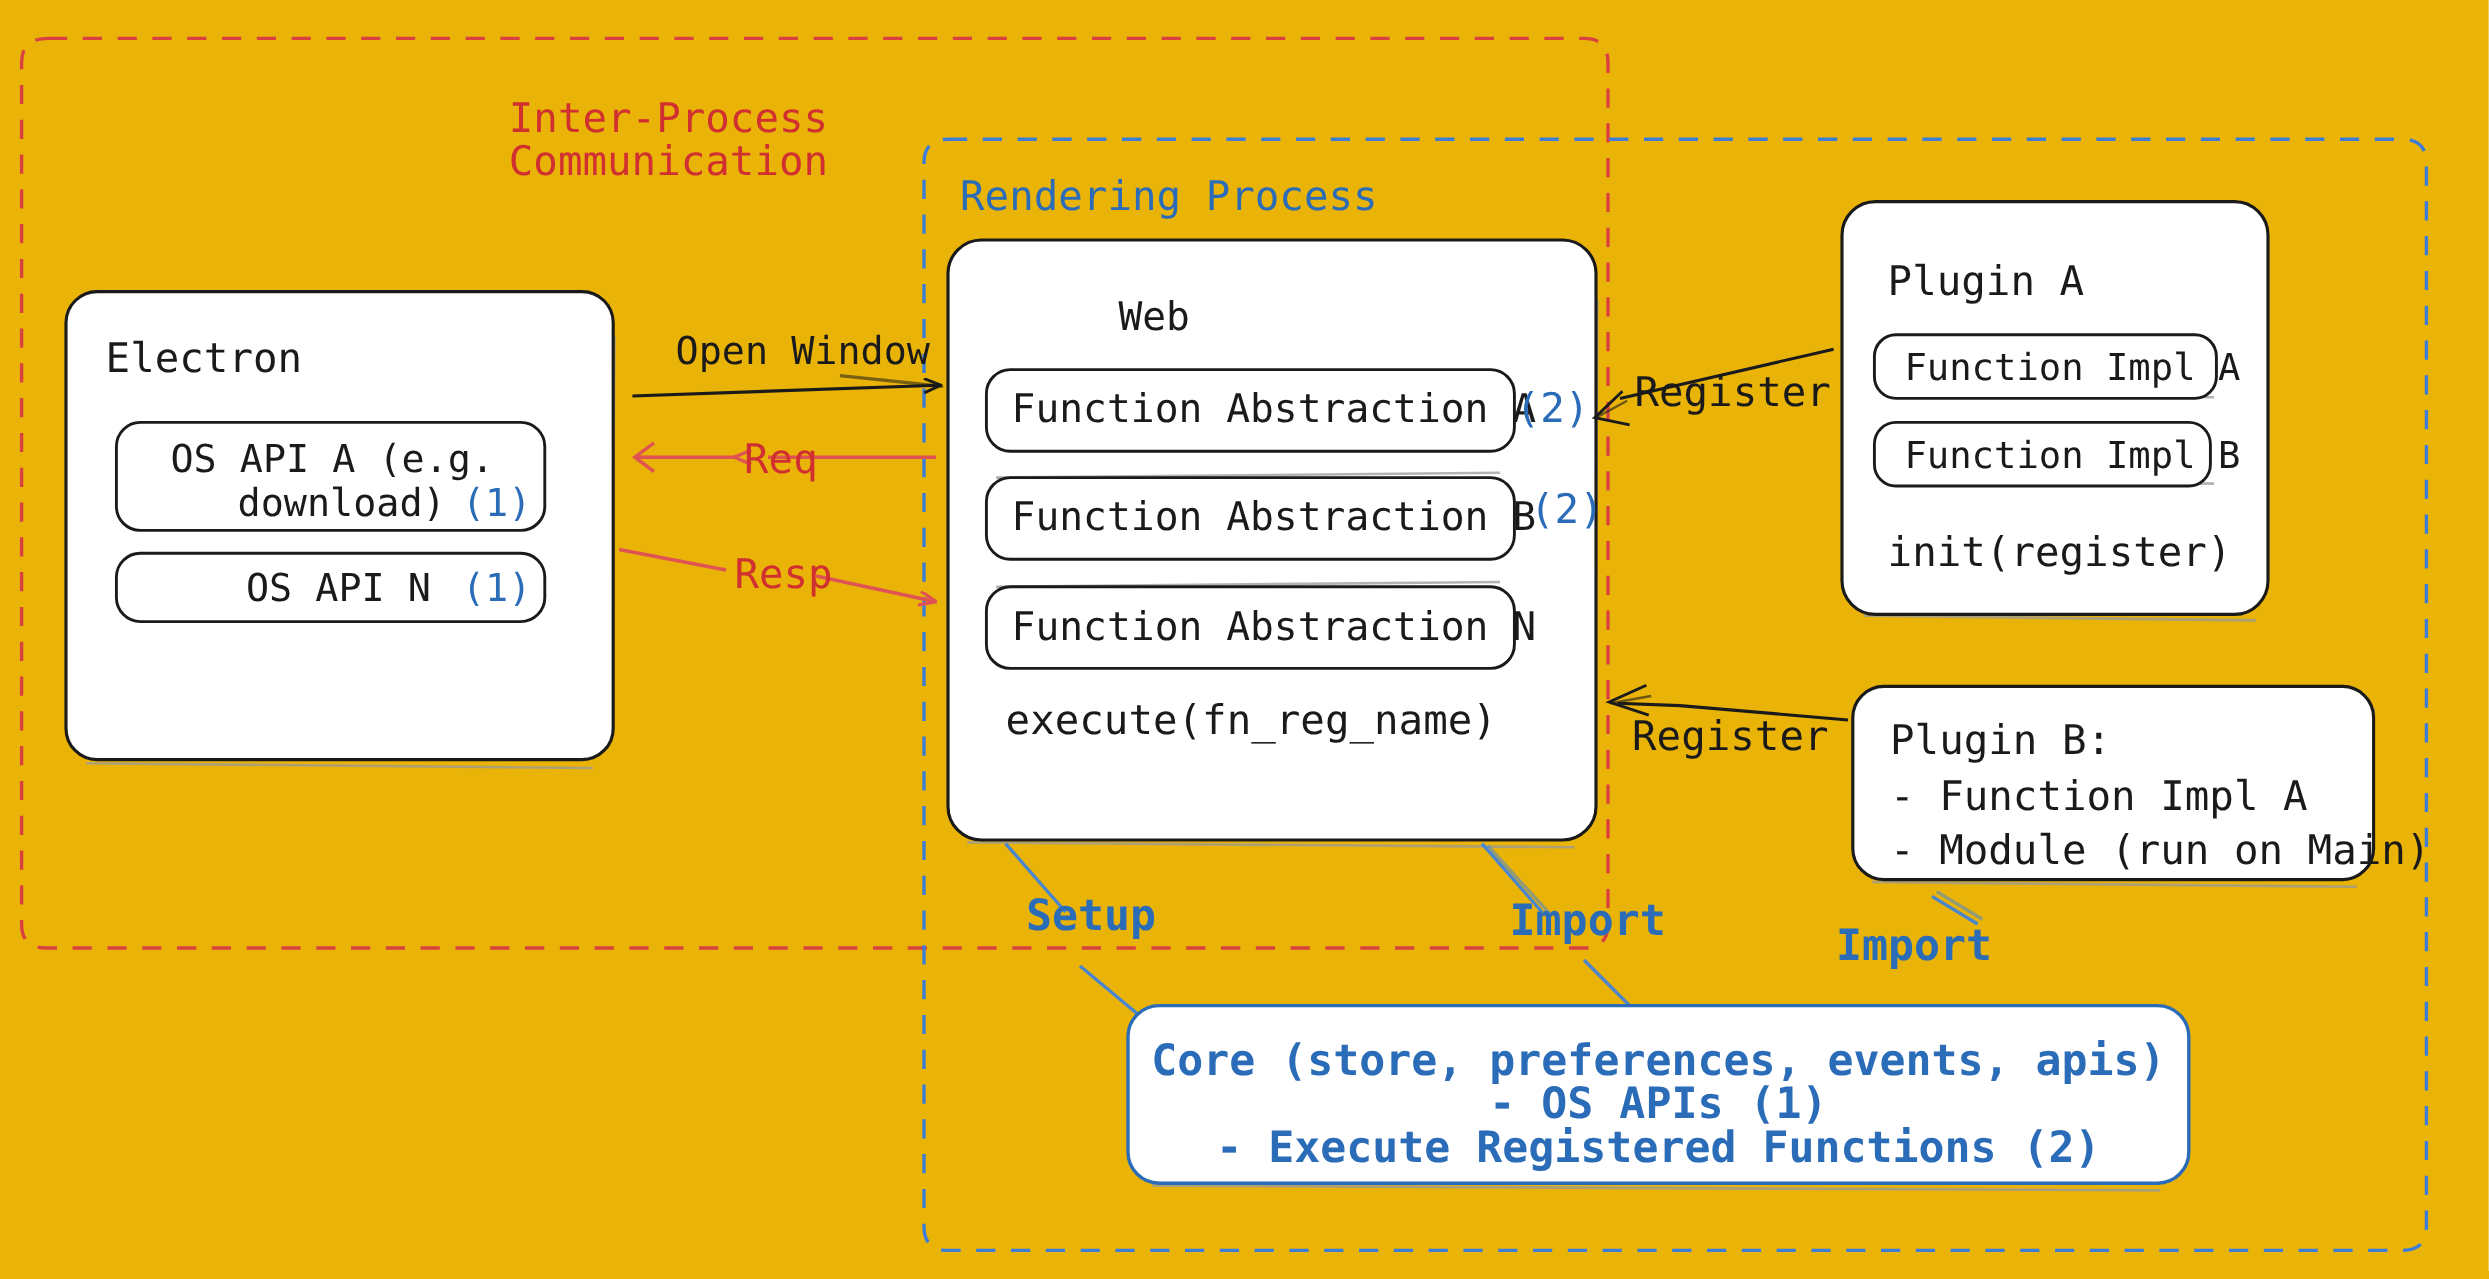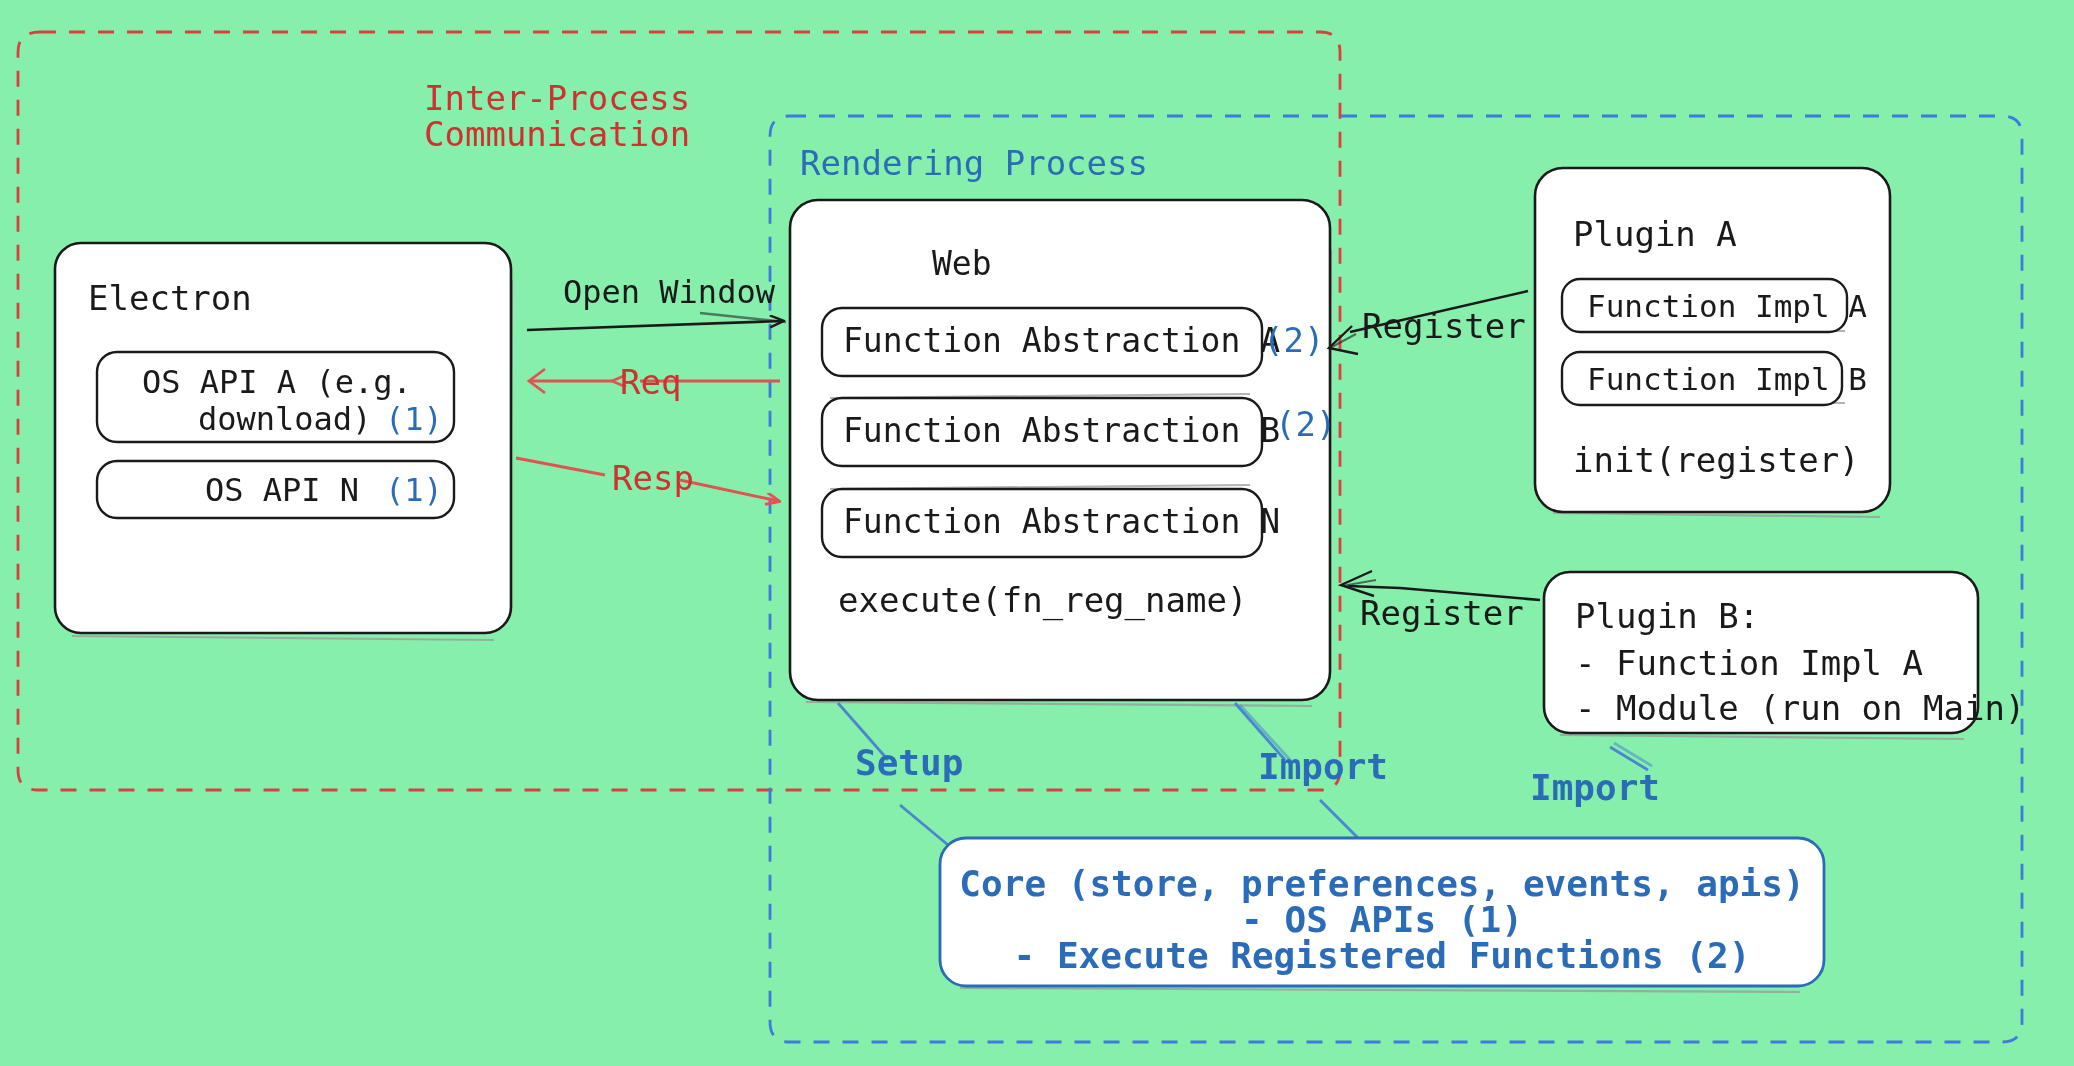--- a/index.html
+++ b/index.html
@@ -7,21 +7,21 @@
     padding: 0;
     background: #ffffff;
   }
   body {
     font-family: "DejaVu Sans Mono", monospace;
   }
   #stage {
     position: relative;
     width: 2074px;
     height: 1066px;
-    background: #86efac;
+    background: #eab308;
     overflow: hidden;
   }
   svg.diagram {
     position: absolute;
     inset: 0;
     width: 2074px;
     height: 1066px;
   }
   
   .t-mono {

